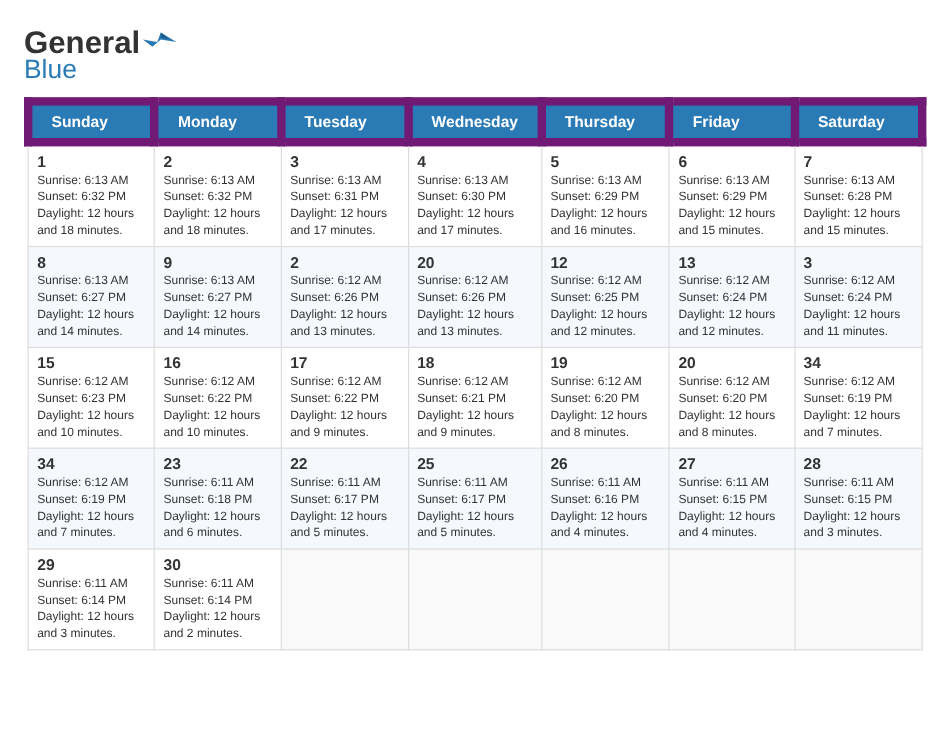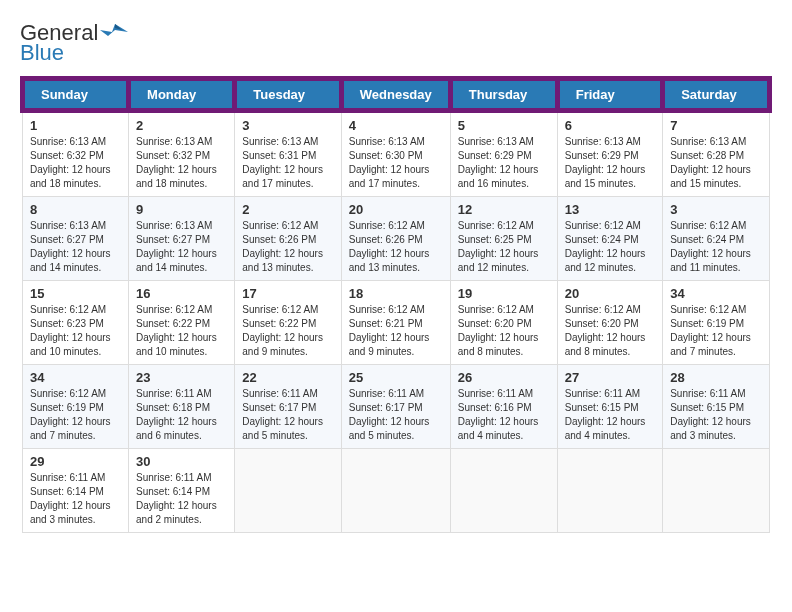--- a/index.html
+++ b/index.html
@@ -38,21 +38,21 @@
       border-collapse: collapse;
       border: 1px solid #ccc;
     }
     .calendar th {
       background: #2a7ab5;
       color: #fff;
       text-align: left;
       padding: 6px 16px;
       font-size: 13px;
       font-weight: bold;
-      border: 5px solid #701a75;
+      border: 7px solid #701a75;
     }
     .calendar td {
       vertical-align: top;
       border: 1px solid #ddd;
       padding: 5px 7px;
       width: 108px;
       min-height: 80px;
       background: #fff;
       font-size: 10px;
       color: #333;
@@ -74,21 +74,21 @@
     .empty-cell {
       background: #f9f9f9 !important;
     }
   </style>
 </head>
 <body>
 
 <div class="header">
   <div class="logo">
     <div style="display:flex; align-items:center;">
-      <span style="font-size:22px; font-weight:normal; color:#333;">General</span>
+      <span style="font-size:26px; font-weight:bold; color:#333;">General</span>
       <svg width="30" height="22" viewBox="0 0 30 22" style="margin-left:2px;">
         <polygon points="15,2 28,10 15,8 8,14 0,8 12,10" fill="#2a7ab5"></polygon>
         <polygon points="15,2 22,8 15,6" fill="#1a5a8a"></polygon>
       </svg>
     </div>
     <span style="font-size:22px; font-weight:normal; color:#2a7ab5; margin-top:-6px;">Blue</span>
   </div>
   <div class="title-section">
     <div class="month-title"></div>
     <div class="location"></div>

